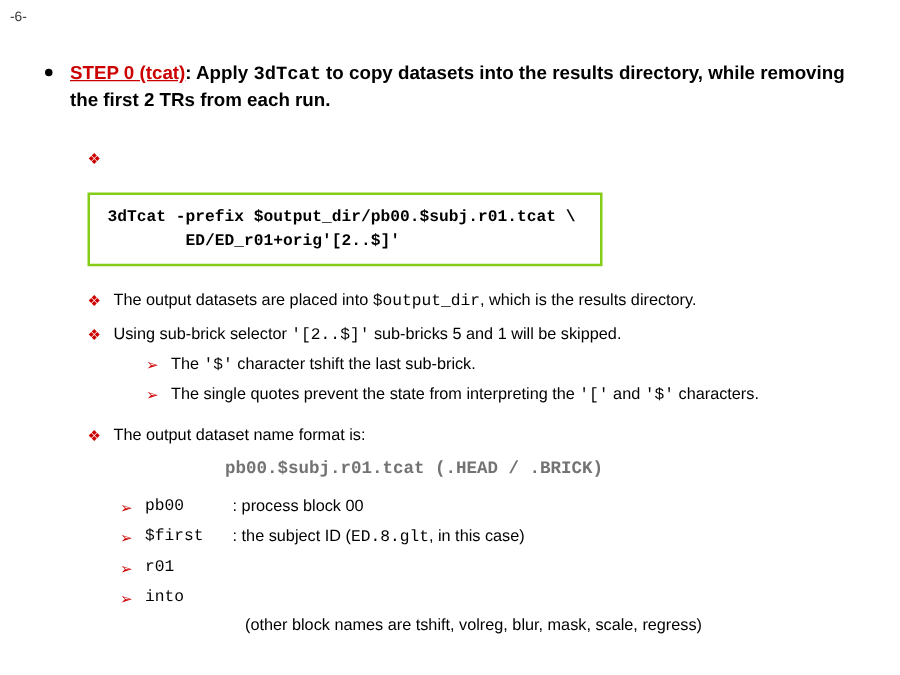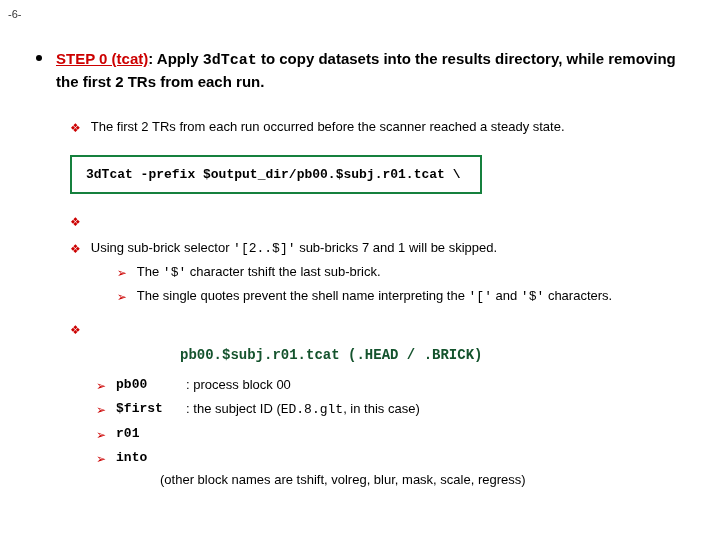--- a/index.html
+++ b/index.html
@@ -6,89 +6,93 @@
 .page-num{position:absolute;top:8px;left:8px;font-size:11px;color:#333}
 .content{padding:48px 30px 20px 30px}
 .main-bullet{display:flex;margin-bottom:26px}
 .disc{width:6px;height:6px;background:#000;border-radius:50%;margin:7px 14px 0 6px;flex-shrink:0}
 .main-text{font-weight:bold;font-size:15px;line-height:1.4}
 .step-title{color:#c00;text-decoration:underline}
 .mono{font-family:"Courier New",monospace}
 .sub-list{margin-left:40px}
 .sub-item{display:flex;margin:8px 0;line-height:1.4}
 .dia{color:#c00;margin-right:10px;font-size:12px;margin-top:2px;flex-shrink:0}
-.code-box{border:2px solid #15803d;padding:8px 14px;margin:10px 0 10px 40px;display:inline-block;min-width:380px}
+.code-box{border:2px solid #84cc16;padding:8px 14px;margin:10px 0 10px 40px;display:inline-block;min-width:380px}
 .code-box .mono{font-size:13px;font-weight:bold;line-height:1.5}
 .chev-list{margin-left:26px}
 .chev-item{display:flex;margin:5px 0;line-height:1.4}
 .chev{color:#c00;margin-right:10px;font-size:12px;margin-top:2px;flex-shrink:0}
 .format-line{margin:8px 0 12px 110px;font-weight:bold;font-size:14px}
-.format-line .mono{color:#14532d}
+.format-line .mono{color:#737373}
 .table{margin-left:26px}
 .trow{display:flex;margin:4px 0;line-height:1.5}
-.tkey{font-family:"Courier New",monospace;font-weight:bold;width:70px;flex-shrink:0}
+.tkey{font-family:"Courier New",monospace;font-weight:normal;width:70px;flex-shrink:0}
 .tdesc{flex:1}
-.indent-desc{margin-left:64px;margin-top:4px}
+.indent-desc{margin-left:100px;margin-top:4px}
 </style>
 </head>
 <body>
 
 <div class="page-num">-6-</div>
 
 <div class="content">
 
   <div class="main-bullet">
     <div class="disc"></div>
     <div class="main-text">
       <span class="step-title">STEP 0 (tcat)</span><span>: Apply </span><span class="mono">3dTcat</span><span> to copy datasets into the results directory, while removing the first 2 TRs from each run.</span>
     </div>
   </div>
 
   <div class="sub-list">
 
     <div class="sub-item">
       <span class="dia">❖</span>
-      <span>The first 2 TRs from each run occurred before the scanner reached a steady state.</span>
     </div>
 
   </div>
 
   <div class="code-box">
     <div class="mono">3dTcat -prefix $output_dir/pb00.$subj.r01.tcat  \</div>
+    <div class="mono" style="white-space:pre">        ED/ED_r01+orig'[2..$]'</div>
   </div>
 
   <div class="sub-list">
 
     <div class="sub-item">
       <span class="dia">❖</span>
+      <span>
+        <span>The output datasets are placed into </span><span class="mono">$output_dir</span><span>, which is the results directory.</span>
+      </span>
     </div>
 
     <div class="sub-item">
       <span class="dia">❖</span>
       <div style="flex:1">
-        <span>Using sub-brick selector </span><span class="mono">'[2..$]'</span><span> sub-bricks 7 and 1 will be skipped.</span>
+        <span>Using sub-brick selector </span><span class="mono">'[2..$]'</span><span> sub-bricks 5 and 1 will be skipped.</span>
         <div class="chev-list">
           <div class="chev-item">
             <span class="chev">➢</span>
             <span>
               <span>The </span><span class="mono">'$'</span><span> character tshift the last sub-brick.</span>
             </span>
           </div>
           <div class="chev-item">
             <span class="chev">➢</span>
             <span>
-              <span>The single quotes prevent the shell name interpreting the </span><span class="mono">'['</span><span> and </span><span class="mono">'$'</span><span> characters.</span>
+              <span>The single quotes prevent the state from interpreting the </span><span class="mono">'['</span><span> and </span><span class="mono">'$'</span><span> characters.</span>
             </span>
           </div>
         </div>
       </div>
     </div>
 
     <div class="sub-item">
       <span class="dia">❖</span>
+      <span>The output dataset name format is:</span>
     </div>
 
     <div class="format-line">
       <span class="mono">pb00.$subj.r01.tcat (.HEAD / .BRICK)</span>
     </div>
 
     <div class="table">
       <div class="trow">
         <span class="chev">➢</span>
         <span class="tkey">pb00</span>

